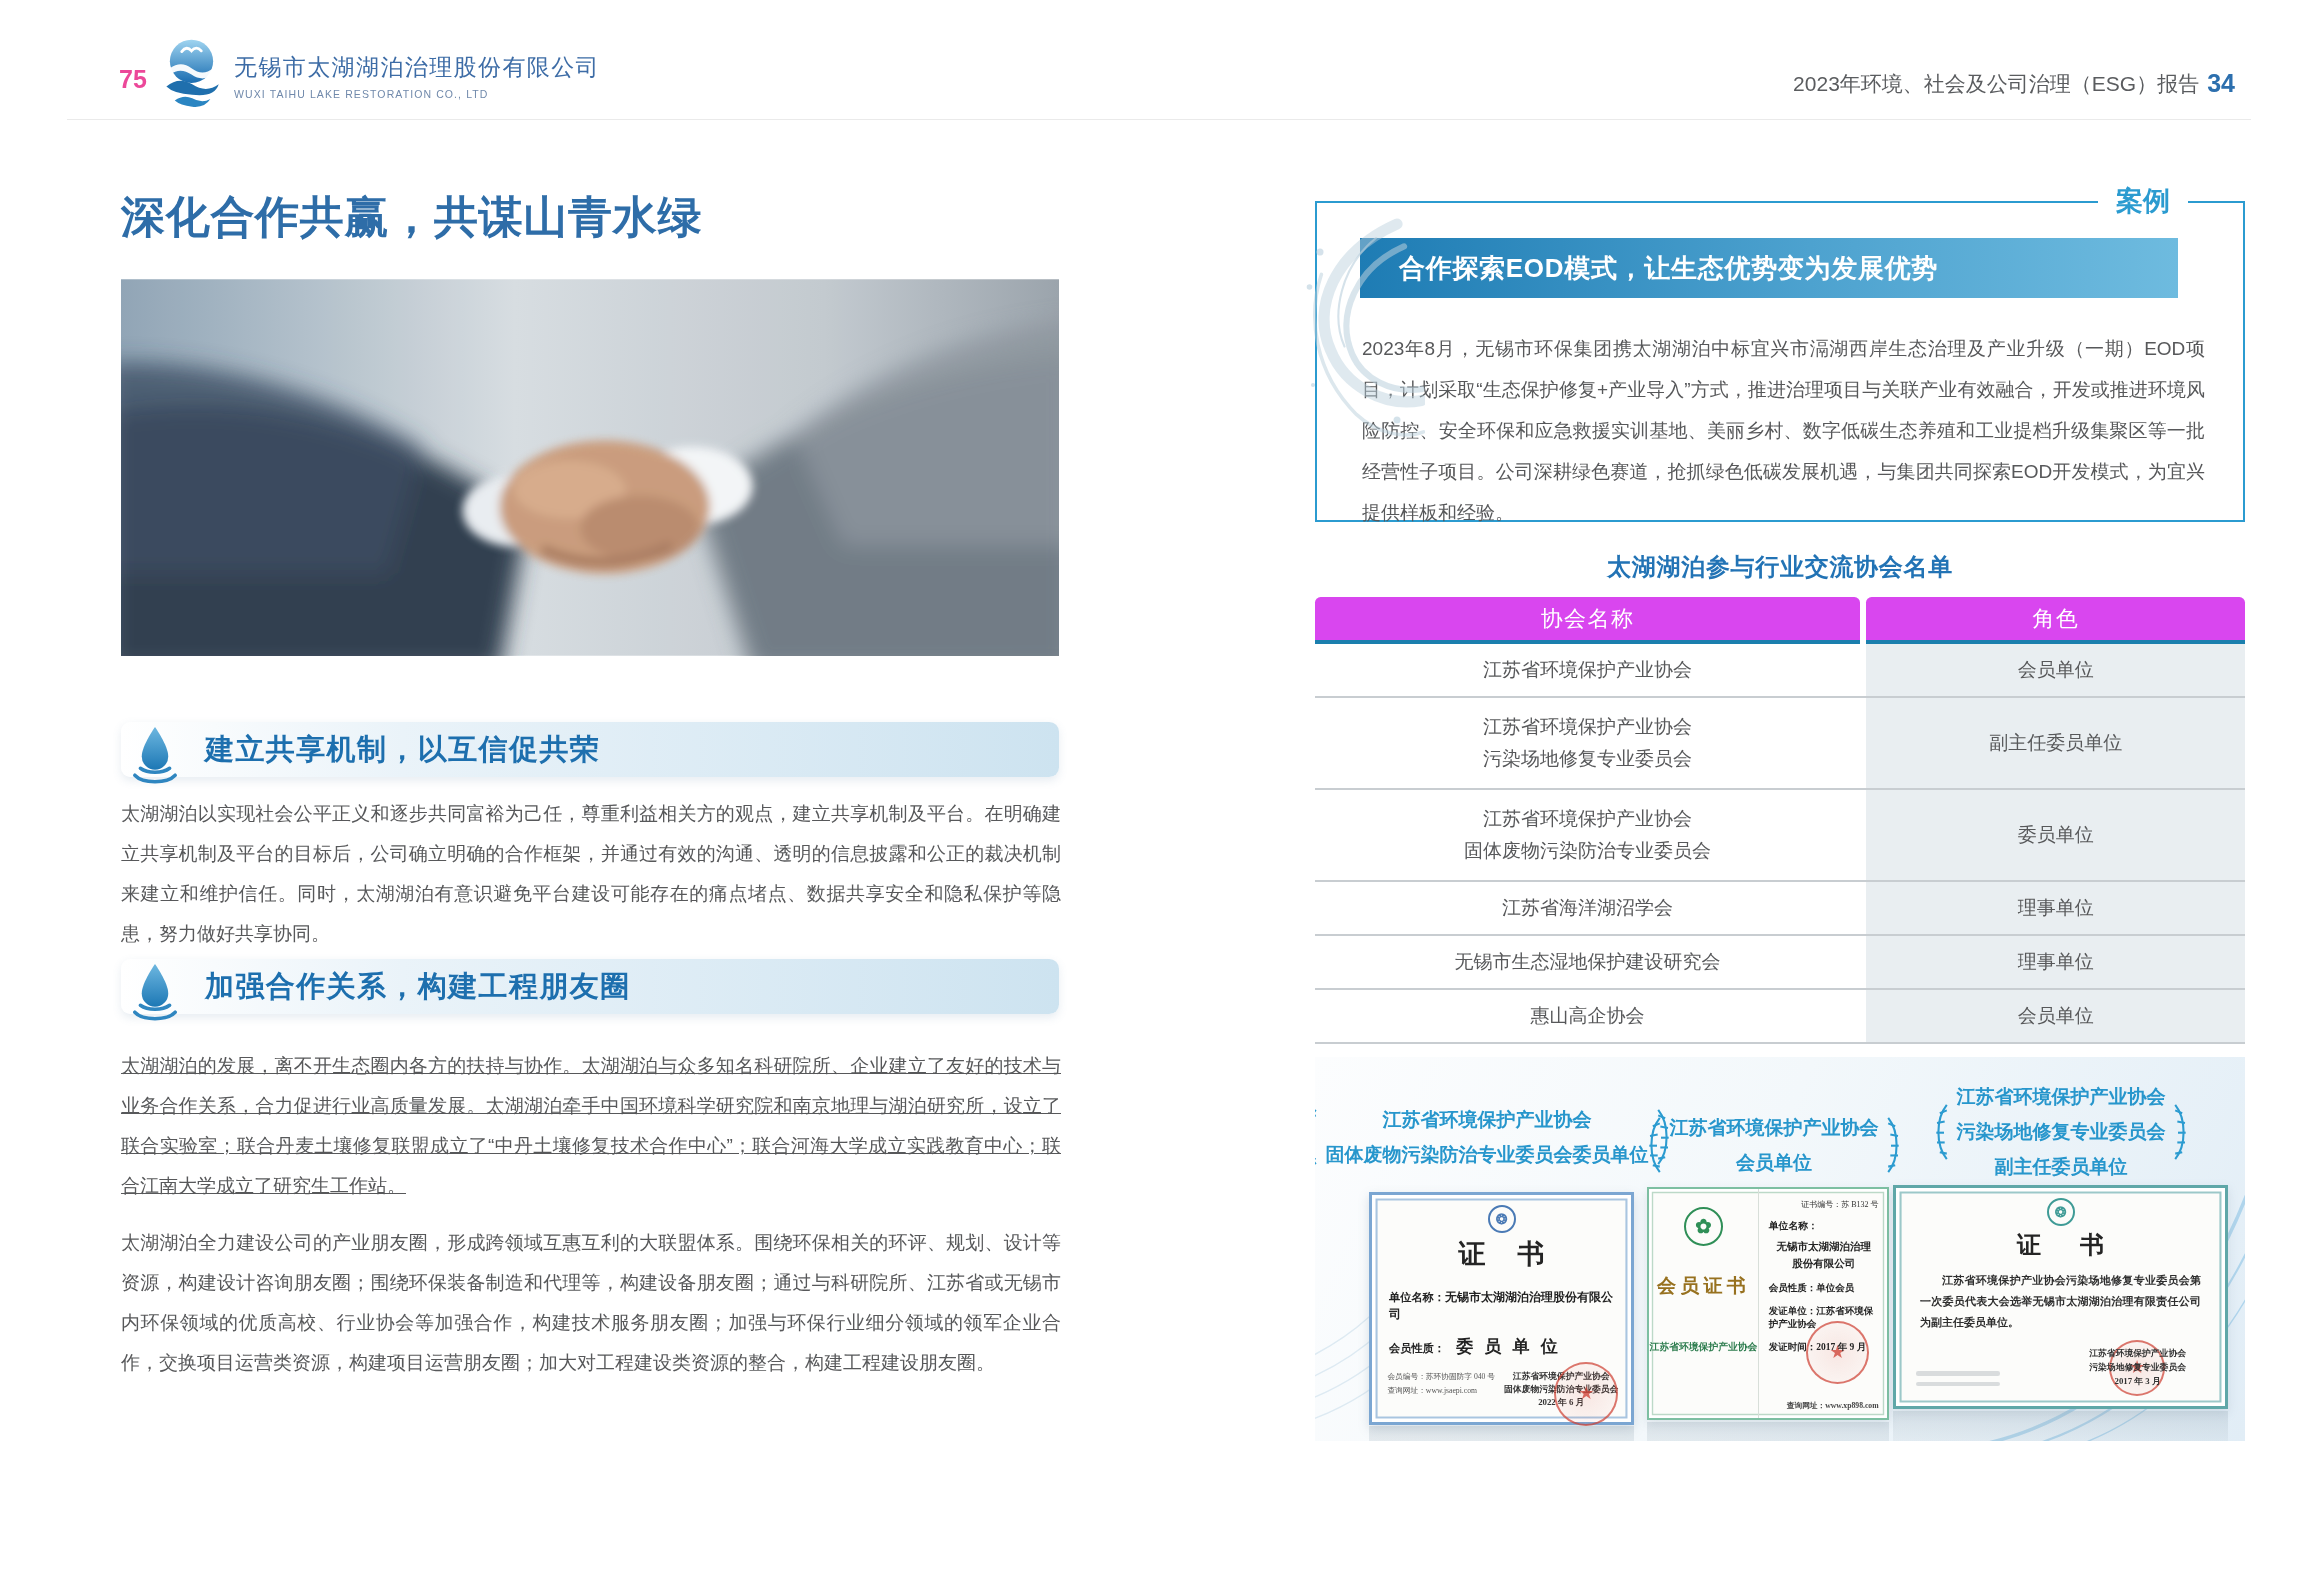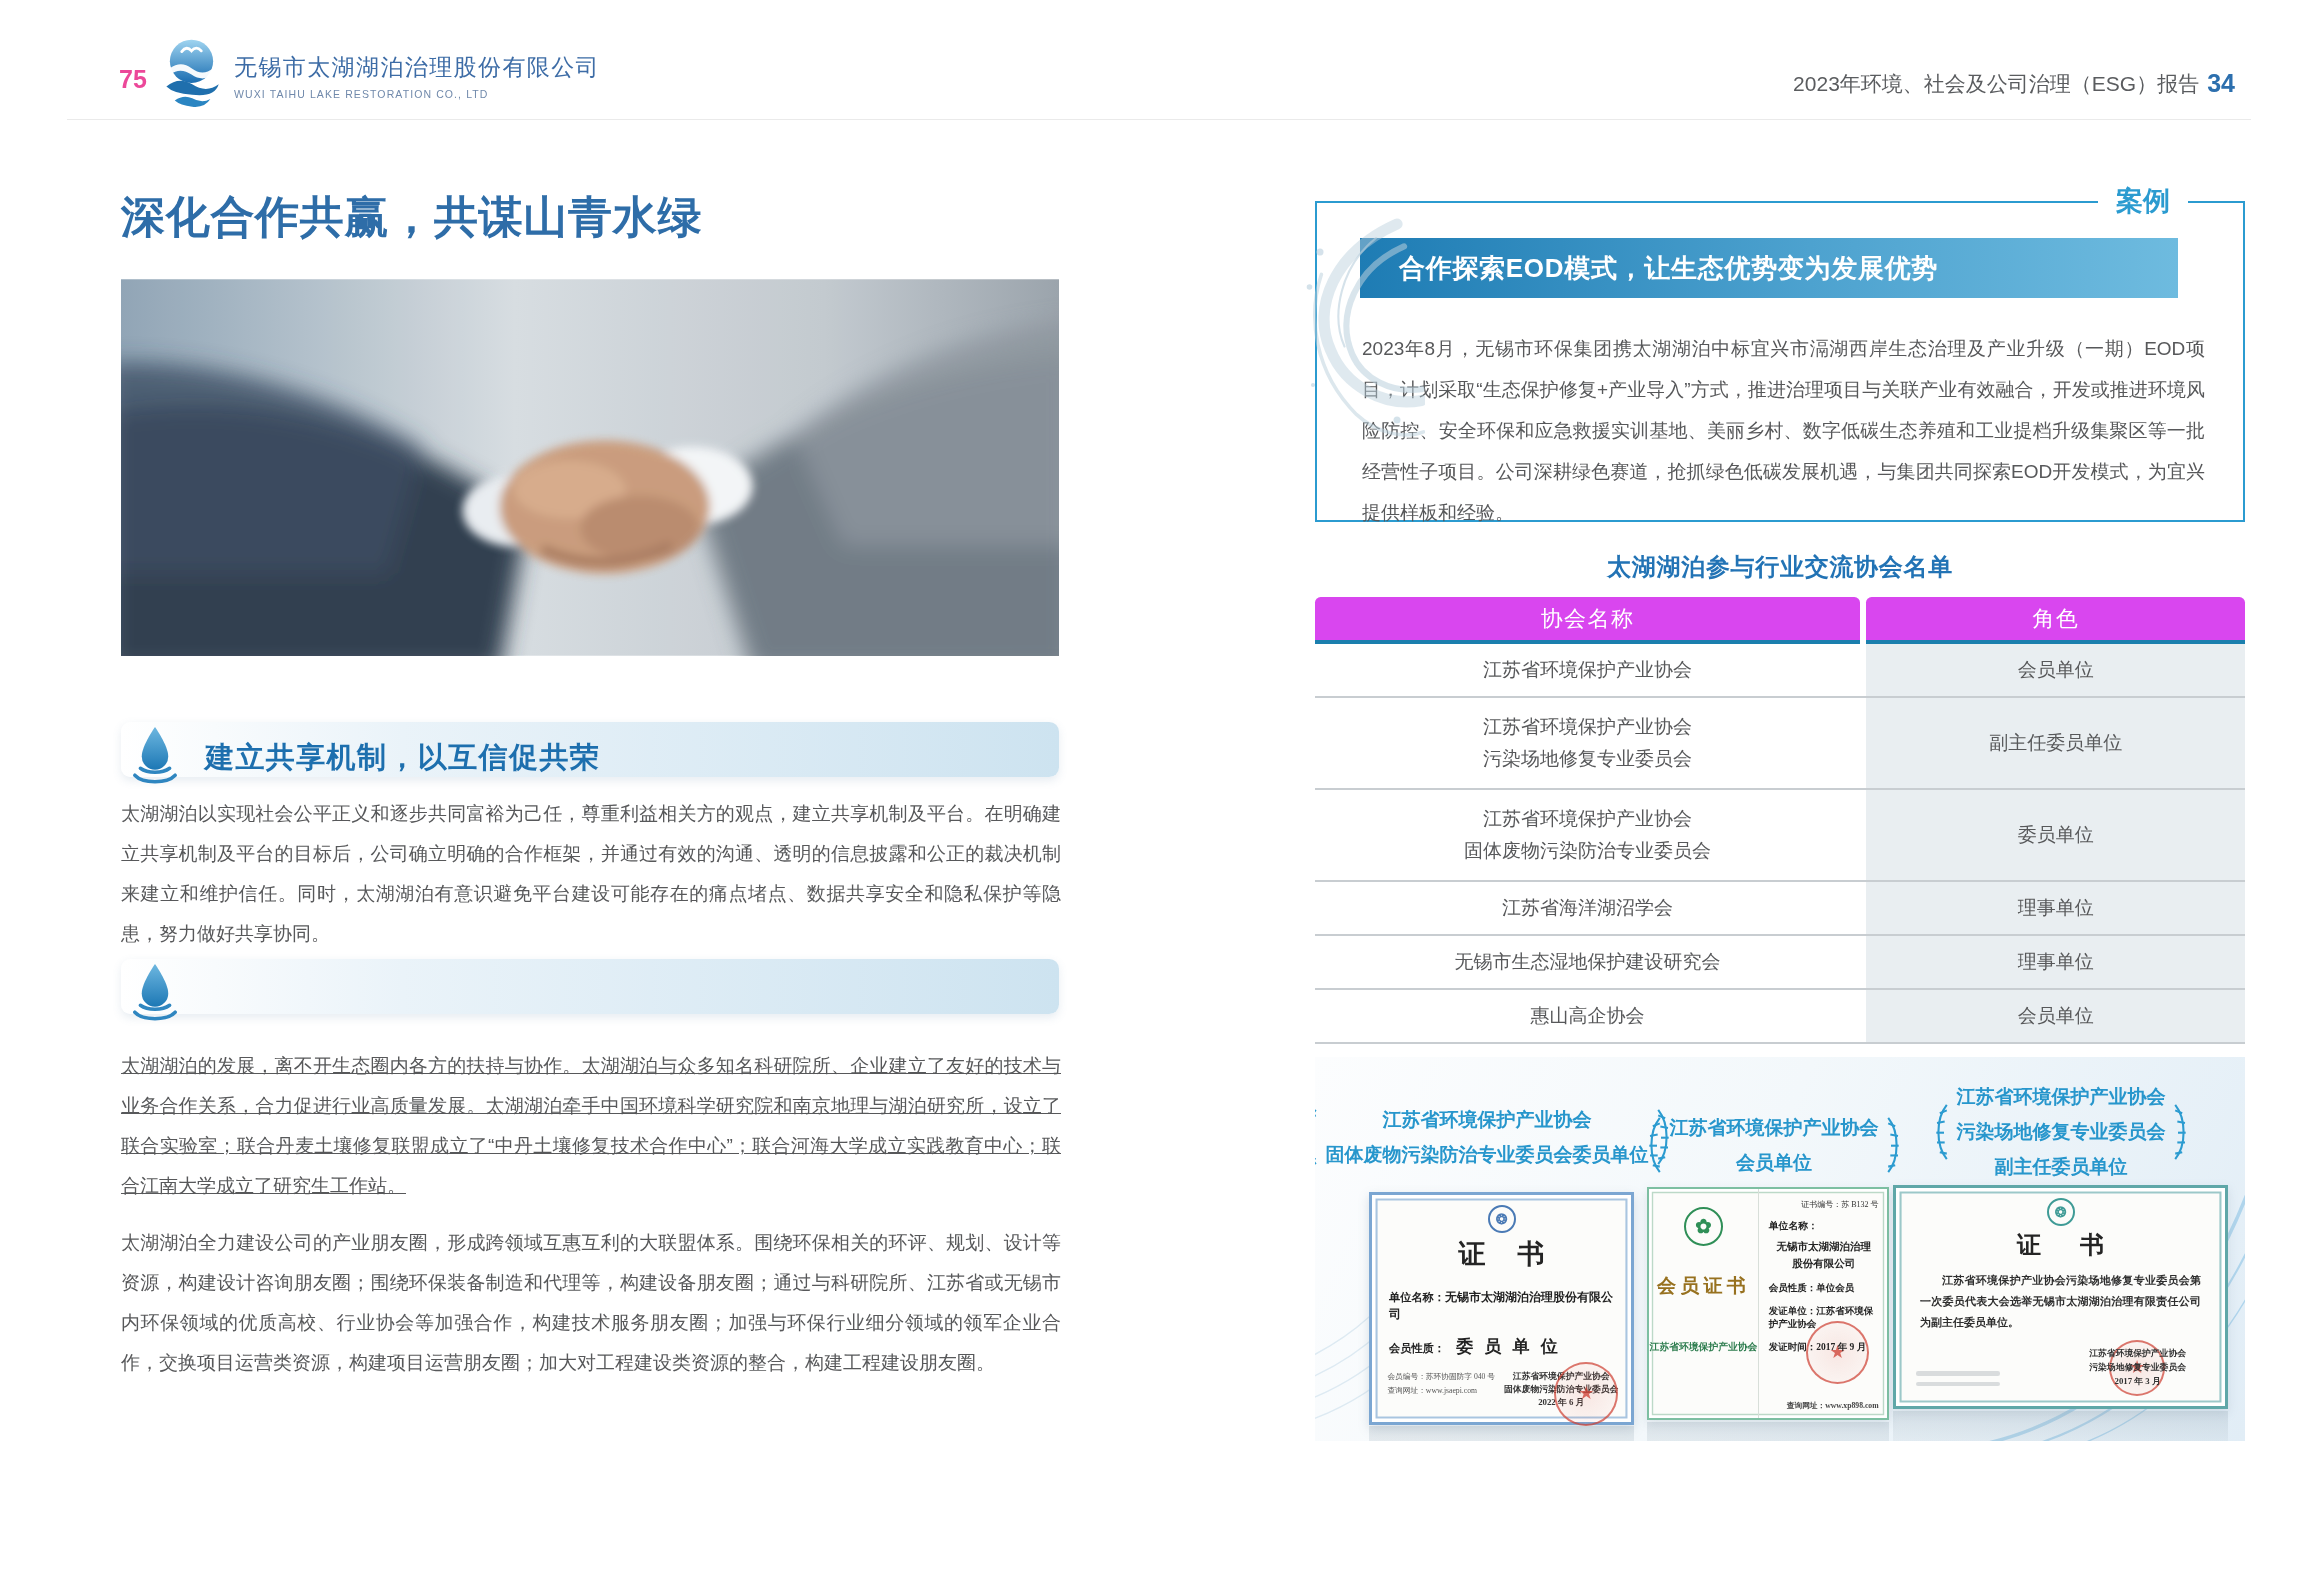--- a/index.html
+++ b/index.html
@@ -19,21 +19,21 @@
   .head-rule{position:absolute;top:119px;left:67px;right:68px;height:1.4px;background:#eaeaea;}
 
   
   .l-title{position:absolute;left:121px;top:188px;font-size:44px;font-weight:bold;color:#2e6da8;letter-spacing:0.7px;}
   .photo{position:absolute;left:121px;top:279px;width:938px;height:377px;overflow:hidden;}
   .sec-bar{position:absolute;left:121px;width:938px;height:55px;border-radius:9.8px;
            background:linear-gradient(90deg,#ffffff 0%,#eaf3f9 30%,#cde3f0 100%);
            box-shadow:0 3.5px 8.4px rgba(110,145,175,.16);}
   #sec1{top:722px;} #sec2{top:959px;}
   .sec-bar .sec-txt{position:absolute;left:84px;top:50%;transform:translateY(-50%);
-           font-size:29px;font-weight:bold;color:#1d6fae;letter-spacing:1.4px;white-space:nowrap;margin-top:8px;}
+           font-size:29px;font-weight:bold;color:#1d6fae;letter-spacing:1.4px;white-space:nowrap;}
   .sec-bar .sec-icon{position:absolute;left:11.2px;top:2.8px;}
   .para{position:absolute;left:121px;width:940px;font-size:19px;line-height:40px;
         color:#57585a;text-align:justify;}
   #p1{top:794px;} #p2{top:1046px;text-decoration:underline;} #p3{top:1223px;}
 
   
   .case-box{position:absolute;left:1315px;top:201px;width:930px;height:321px;
             border:2.1px solid #2b9bd0;box-sizing:border-box;background:#fff;}
   .case-label{position:absolute;left:2098px;top:182px;z-index:4;background:#ffffff;
               padding:0 18px;font-size:27px;font-weight:bold;color:#2b9bd0;line-height:38px;}
@@ -220,20 +220,21 @@
   <div class="para" id="p1">太湖湖泊以实现社会公平正义和逐步共同富裕为己任，尊重利益相关方的观点，建立共享机制及平台。在明确建立共享机制及平台的目标后，公司确立明确的合作框架，并通过有效的沟通、透明的信息披露和公正的裁决机制来建立和维护信任。同时，太湖湖泊有意识避免平台建设可能存在的痛点堵点、数据共享安全和隐私保护等隐患，努力做好共享协同。</div>
 
   <div class="sec-bar" id="sec2">
     <span class="sec-icon">
       <svg width="46" height="60" viewBox="0 0 66 86">
         <path d="M33,3 C33,3 14,30 14,45 a19,19 0 0 0 38,0 C52,30 33,3 33,3 Z" fill="url(#dg)"></path>
         <path d="M12,62 a26,14 0 0 0 42,0" stroke="#2f86c0" stroke-width="5" fill="none" stroke-linecap="round"></path>
         <path d="M4,72 a32,16 0 0 0 58,0" stroke="#2f86c0" stroke-width="5" fill="none" stroke-linecap="round"></path>
       </svg>
     </span>
+    <span class="sec-txt">加强合作关系，构建工程朋友圈</span>
   </div>
   <div class="para" id="p2">太湖湖泊的发展，离不开生态圈内各方的扶持与协作。太湖湖泊与众多知名科研院所、企业建立了友好的技术与业务合作关系，合力促进行业高质量发展。太湖湖泊牵手中国环境科学研究院和南京地理与湖泊研究所，设立了联合实验室；联合丹麦土壤修复联盟成立了“中丹土壤修复技术合作中心”；联合河海大学成立实践教育中心；联合江南大学成立了研究生工作站。</div>
   <div class="para" id="p3">太湖湖泊全力建设公司的产业朋友圈，形成跨领域互惠互利的大联盟体系。围绕环保相关的环评、规划、设计等资源，构建设计咨询朋友圈；围绕环保装备制造和代理等，构建设备朋友圈；通过与科研院所、江苏省或无锡市内环保领域的优质高校、行业协会等加强合作，构建技术服务朋友圈；加强与环保行业细分领域的领军企业合作，交换项目运营类资源，构建项目运营朋友圈；加大对工程建设类资源的整合，构建工程建设朋友圈。</div>
 
   <div class="case-box"></div>
   <div class="case-label">案例</div>
   <div class="splash">
     <svg width="133" height="238" viewBox="0 0 190 340">
       <g fill="none" stroke="#b9cfdc" stroke-linecap="round">
         <path d="M150,20 C60,60 28,140 55,200 C76,252 132,282 185,272" stroke-width="16" opacity="0.45"></path>

